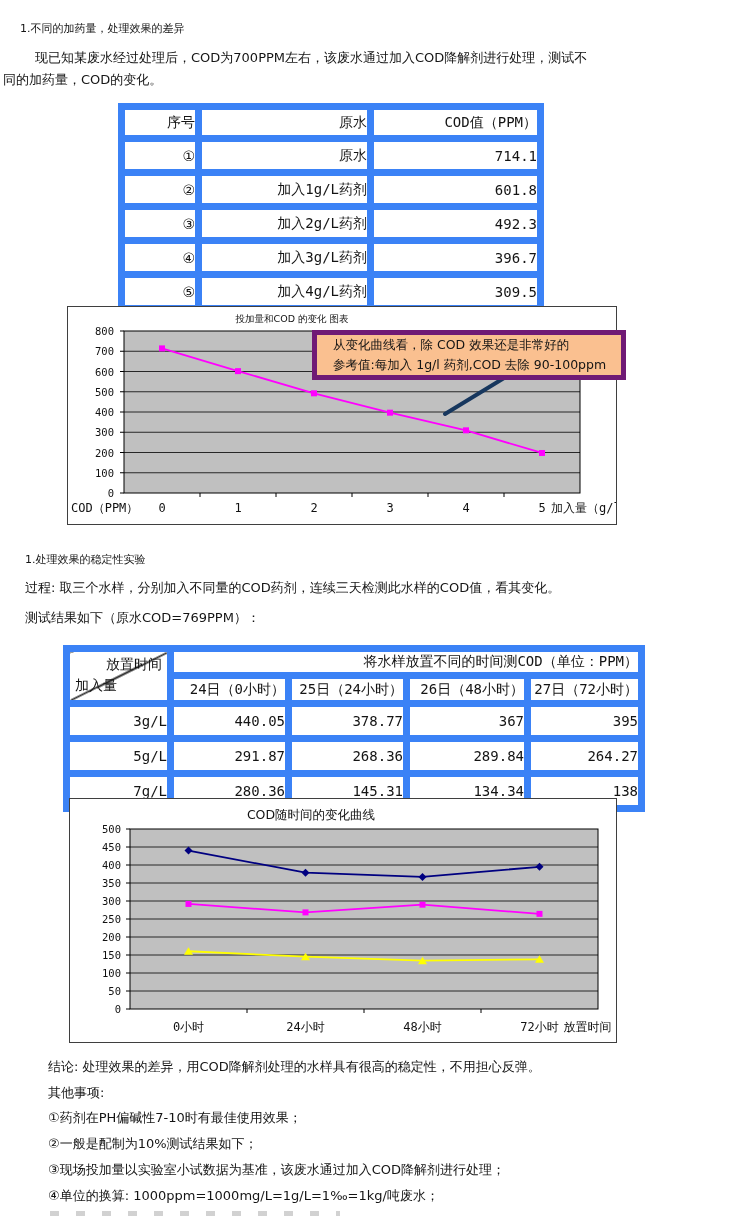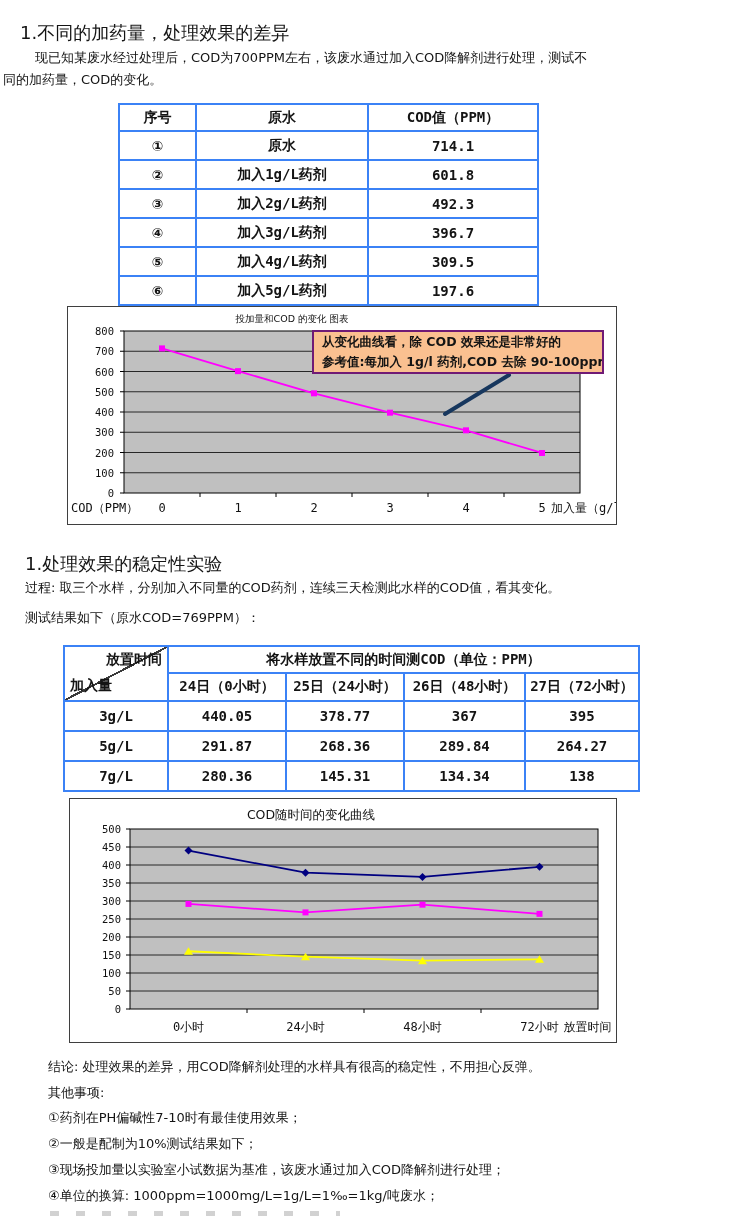--- a/index.html
+++ b/index.html
@@ -2,46 +2,46 @@
 <html><head>
 <meta charset="utf-8">
 <style>
   html,body{margin:0;padding:0}
   body{
     width:730px;height:1216px;position:relative;overflow:hidden;
     background:#ffffff;color:#141414;
     font-family:"DejaVu Sans",sans-serif;
   }
   .abs{position:absolute;white-space:nowrap}
-  .h1{font-size:18px}
+  .h1{font-size:11px}
   .body-line{font-size:13px}
   table{border-collapse:collapse;table-layout:fixed;position:absolute;
         font-family:"DejaVu Sans Mono","DejaVu Sans",sans-serif;font-size:14px}
-  td,th{border:2px solid #3b82f6;text-align:center;vertical-align:middle;
-        font-weight:bold;padding:0;overflow:hidden}
+  td,th{border:7px solid #3b82f6;text-align:right;vertical-align:middle;
+        font-weight:normal;padding:0;overflow:hidden}
   #table1{left:118px;top:103px;width:419px}
   #table1 th{height:25px}
   #table1 td{height:27px}
   #table2{left:63px;top:645px;width:575px}
   #table2 .r1{height:27px}
   #table2 .r2{height:28px}
   #table2 td.data{height:28px}
   .diag{position:relative;
     background:linear-gradient(to bottom right,
       transparent calc(50% - 1px), #3a3a3a calc(50% - 1px),
       #3a3a3a calc(50% + 1px), transparent calc(50% + 1px));}
   .diag .top{position:absolute;top:4px;right:5px}
   .diag .bot{position:absolute;bottom:5px;left:5px}
   .chart-box{position:absolute;border:1px solid #3f3f3f;background:#fff}
   #chart1{left:67px;top:306px;width:548px;height:217px}
   #chart2{left:69px;top:798px;width:546px;height:243px}
   .anno{position:absolute;left:244px;top:23px;width:272px;z-index:2;
-        background:#FAC090;border:2px solid #701a75;
-        font-weight:bold;font-size:12.5px;line-height:20px;
-        padding:0 8px;white-space:nowrap;overflow:hidden}
+        background:#FAC090;border:5px solid #701a75;
+        font-weight:normal;font-size:12.5px;line-height:20px;
+        padding:0 16px;white-space:nowrap;overflow:hidden}
   .remnant{position:absolute;left:50px;top:1211px;width:290px;height:5px;opacity:.45;
         background:repeating-linear-gradient(90deg,#9a9a9a 0 9px,transparent 9px 26px)}
   svg{display:block}
 </style>
 </head>
 <body>
 
 <div class="abs h1" style="left:20px;top:21px">1.不同的加药量，处理效果的差异</div>
 <div class="abs body-line" style="left:35px;top:49px">现已知某废水经过处理后，COD为700PPM左右，该废水通过加入COD降解剂进行处理，测试不</div>
 <div class="abs body-line" style="left:3px;top:71px">同的加药量，COD的变化。</div>

